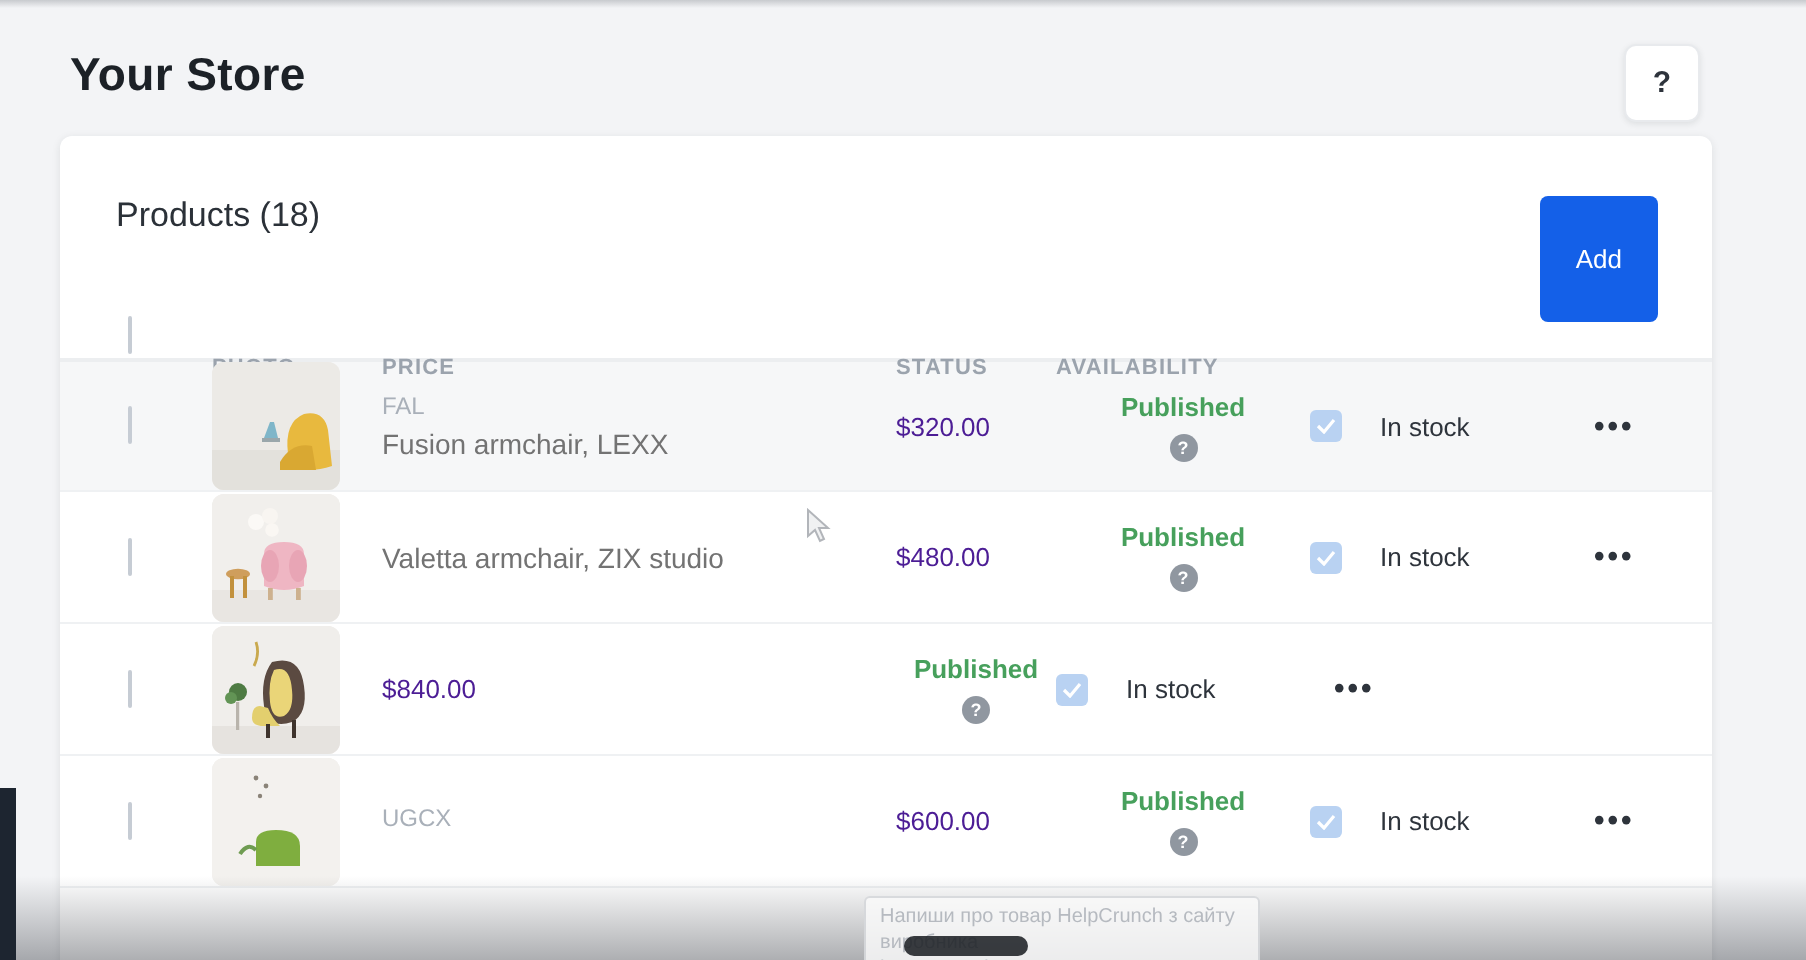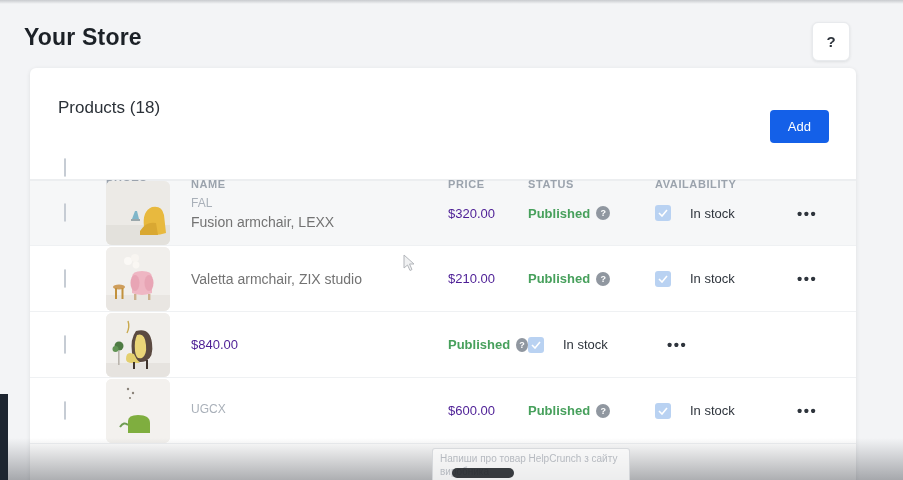--- a/index.html
+++ b/index.html
@@ -9,58 +9,58 @@
     background:#f3f4f6;
     position:relative;
   }
   
   .top-edge { position:absolute; top:0; left:0; width:903px; height:4px;
     background:linear-gradient(to bottom, rgba(120,125,132,.35), rgba(120,125,132,0)); pointer-events:none; z-index:40;}
   .left-edge-bar { position:absolute; left:0; top:394px; width:8px; height:86px; background:#1d2530; z-index:40; pointer-events:none;}
   .bottom-vignette { position:absolute; left:0; bottom:0; width:903px; height:42px;
     background:linear-gradient(to bottom, rgba(40,44,52,0), rgba(40,44,52,.38)); pointer-events:none; z-index:30;}
 
-  .page-header { position:absolute; top:24px; left:24px; }
+  .page-header { position:absolute; top:24px; left:35px; }
   .page-title { font-size:23px; font-weight:700; color:#1c2127; letter-spacing:.2px; }
   .help-btn { position:absolute; top:22px; right:53px; width:38px; height:39px;
     background:#fff; border:1px solid #e8eaed; border-radius:6px;
     box-shadow:0 1px 3px rgba(30,35,40,.10);
     display:flex; align-items:center; justify-content:center;
     font-size:15px; font-weight:700; color:#2e343c; cursor:pointer; }
 
   .card { position:absolute; top:68px; left:30px; width:826px; height:520px;
     background:#fff; border-radius:6px 6px 0 0;
     box-shadow:0 1px 4px rgba(30,35,40,.10); }
 
   .card-header { position:relative; height:78px; padding:30px 27px 0 28px; }
   .card-title { font-size:17px; color:#2b3138;text-align:right; }
   .add-btn { position:absolute; top:30px; right:27px;
     background:#1460e8; color:#fff; font-size:13px; font-family:inherit;
-    border:none; border-radius:4px; padding:9px 18px; cursor:pointer;margin-top:12px; }
+    border:none; border-radius:4px; padding:24px 18px; cursor:pointer; }
 
   .grid-row { display:grid; grid-template-columns:42px 85px 257px 80px 127px 130px 1fr;
     align-items:center; padding:0 10px 0 34px; }
 
   .thead { height:34px; border-bottom:1px solid #eceef0; }
   .th { font-size:11px; font-weight:700; color:#9ba3ad; letter-spacing:.6px;margin-top:32px; }
 
   .row { height:66px; border-bottom:1px solid #eff1f3; background:#fff; }
   .row.shaded { background:#f6f7f8; border-top:1px solid #eceef0; }
 
   .cb { width:16px; height:16px; border:1px solid #c6ccd4; border-radius:3px; background:#fff; cursor:pointer; }
 
   .photo { width:64px; height:64px; border-radius:6px; overflow:hidden; background:#efedea; }
   .photo svg { display:block; }
 
   .sku { font-size:12px; color:#a9b0b9; margin-bottom:4px; }
   .pname { font-size:14px; color:#737373; }
 
   .price { font-size:13px; color:#4c1d95; }
 
-  .status-cell { display:flex; align-items:center; gap:6px; }
+  .status-cell { display:flex; align-items:center; gap:6px;flex-direction:column; }
   .status-text { font-size:13px; font-weight:700; color:#47a05c; }
   .status-badge { width:14px; height:14px; border-radius:50%; background:#9097a0;
     color:#fff; font-size:9px; font-weight:700; display:flex; align-items:center; justify-content:center; }
 
   .avail-cell { display:flex; align-items:center; gap:19px; }
   .cb-checked { width:16px; height:16px; border-radius:3px; background:#b9d2f2;
     display:flex; align-items:center; justify-content:center; cursor:pointer; }
   .avail-label { font-size:13px; color:#2e343c; }
 
   .dots { font-size:15px; letter-spacing:1.5px; color:#2e343c; cursor:pointer; justify-self:start; padding-left:12px; font-weight:700; }
@@ -92,21 +92,20 @@
 <div class="card">
 
   <div class="card-header">
     <span class="card-title">Products (18)</span>
     <button class="add-btn">Add</button>
   </div>
 
   <div class="grid-row thead">
     <div><span class="cb"></span></div>
     <div class="th">PHOTO</div>
-    <div class="th">NAME</div>
     <div class="th">PRICE</div>
     <div class="th">STATUS</div>
     <div class="th">AVAILABILITY</div>
     <div></div>
   </div>
 
   <div class="grid-row row shaded">
     <div><span class="cb"></span></div>
     <div class="photo">
       <svg width="64" height="64" viewBox="0 0 64 64">
@@ -153,21 +152,21 @@
         <rect x="28" y="47" width="2.4" height="6" fill="#cdb18e"></rect>
           <rect x="42" y="47" width="2.4" height="6" fill="#cdb18e"></rect>
         <ellipse cx="13" cy="40" rx="6" ry="2.6" fill="#cf9e5c"></ellipse>
         <rect x="9" y="41" width="2" height="11" fill="#c2913d"></rect>
           <rect x="15.5" y="41" width="2" height="11" fill="#c2913d"></rect>
       </svg>
     </div>
     <div>
       <div class="pname">Valetta armchair, ZIX studio</div>
     </div>
-    <div class="price">$210.00</div>
+    <div class="price">$480.00</div>
     <div class="status-cell">
       <span class="status-text">Published</span>
       <span class="status-badge">?</span>
     </div>
     <div class="avail-cell">
       <span class="cb-checked">
         <svg width="10" height="8" viewBox="0 0 10 8">
             <polyline points="1,4 4,7 9,1" fill="none" stroke="#fff" stroke-width="1.6"></polyline>
           </svg>
       </span>

